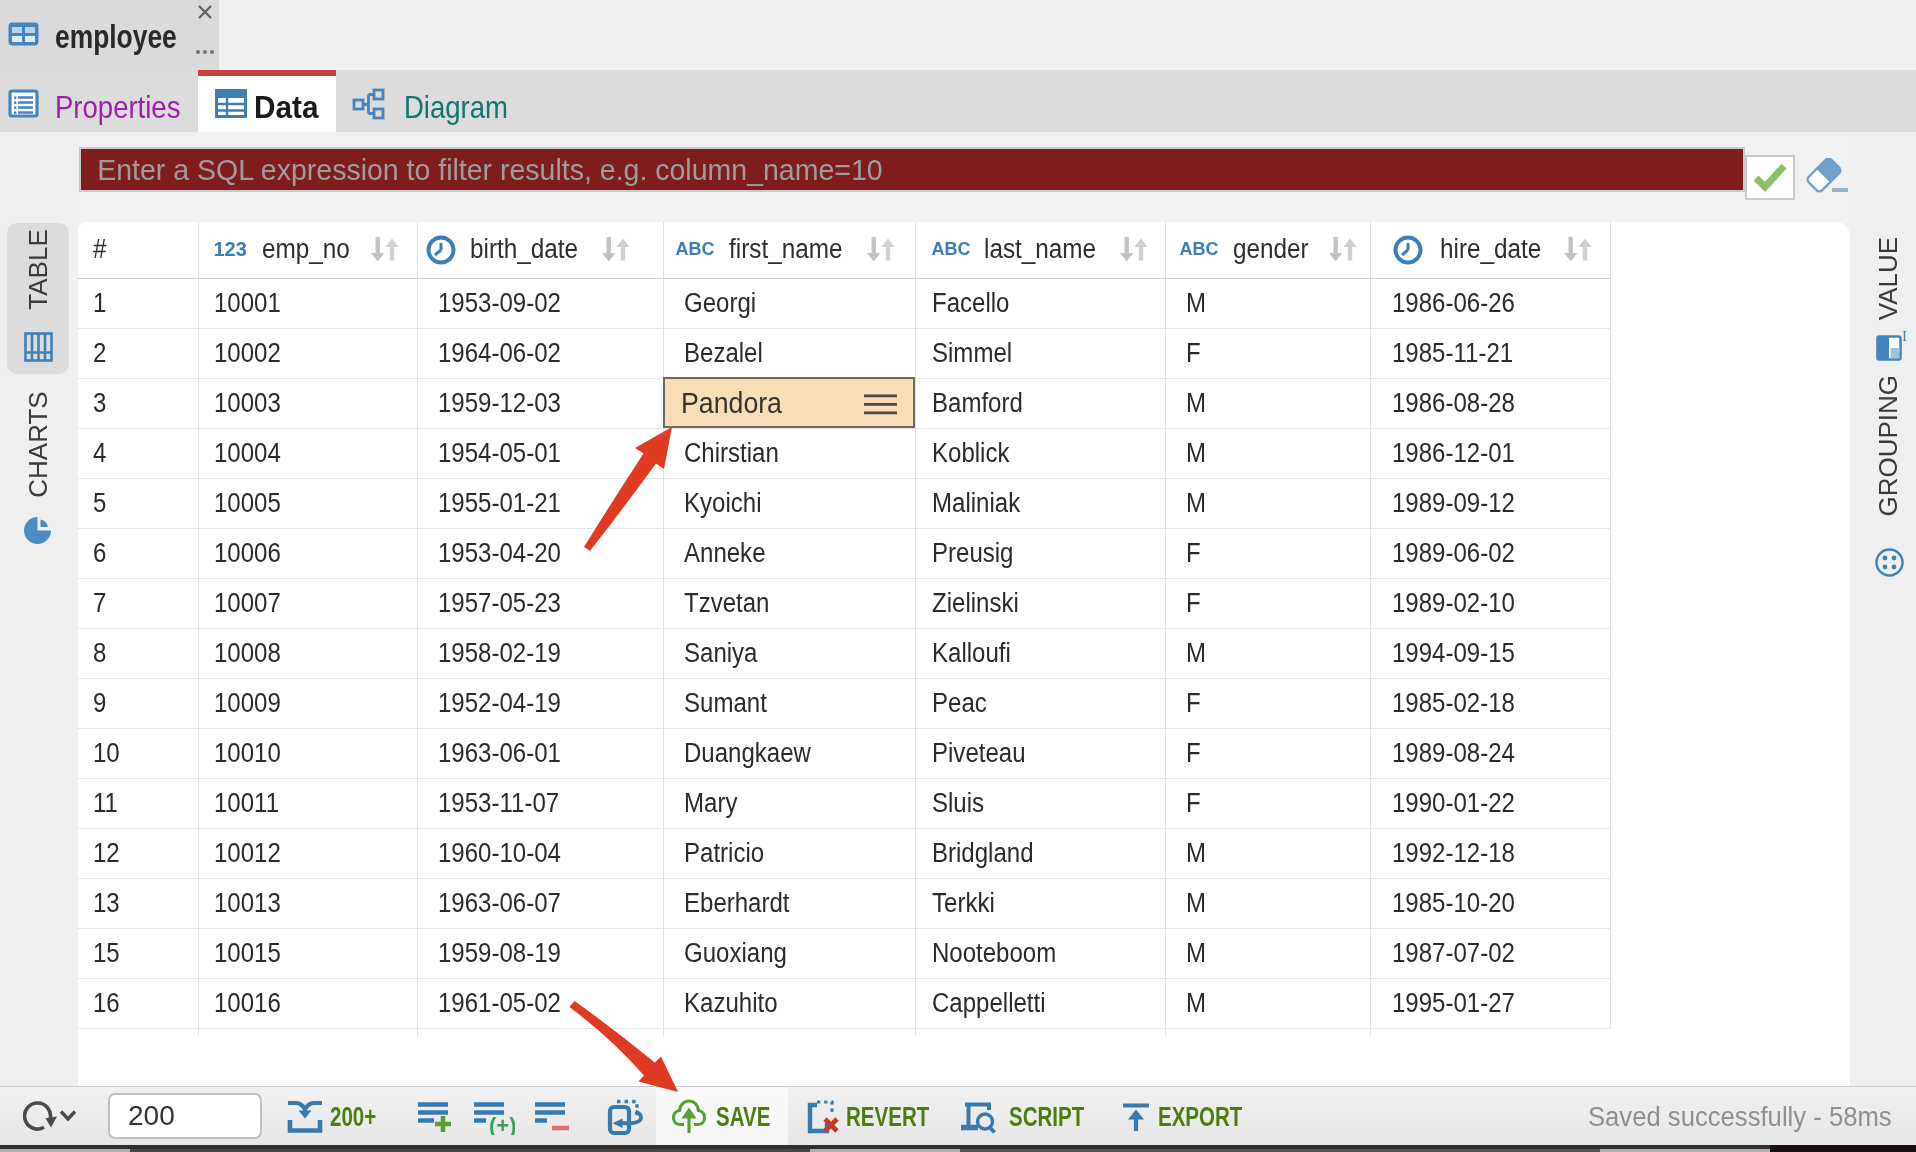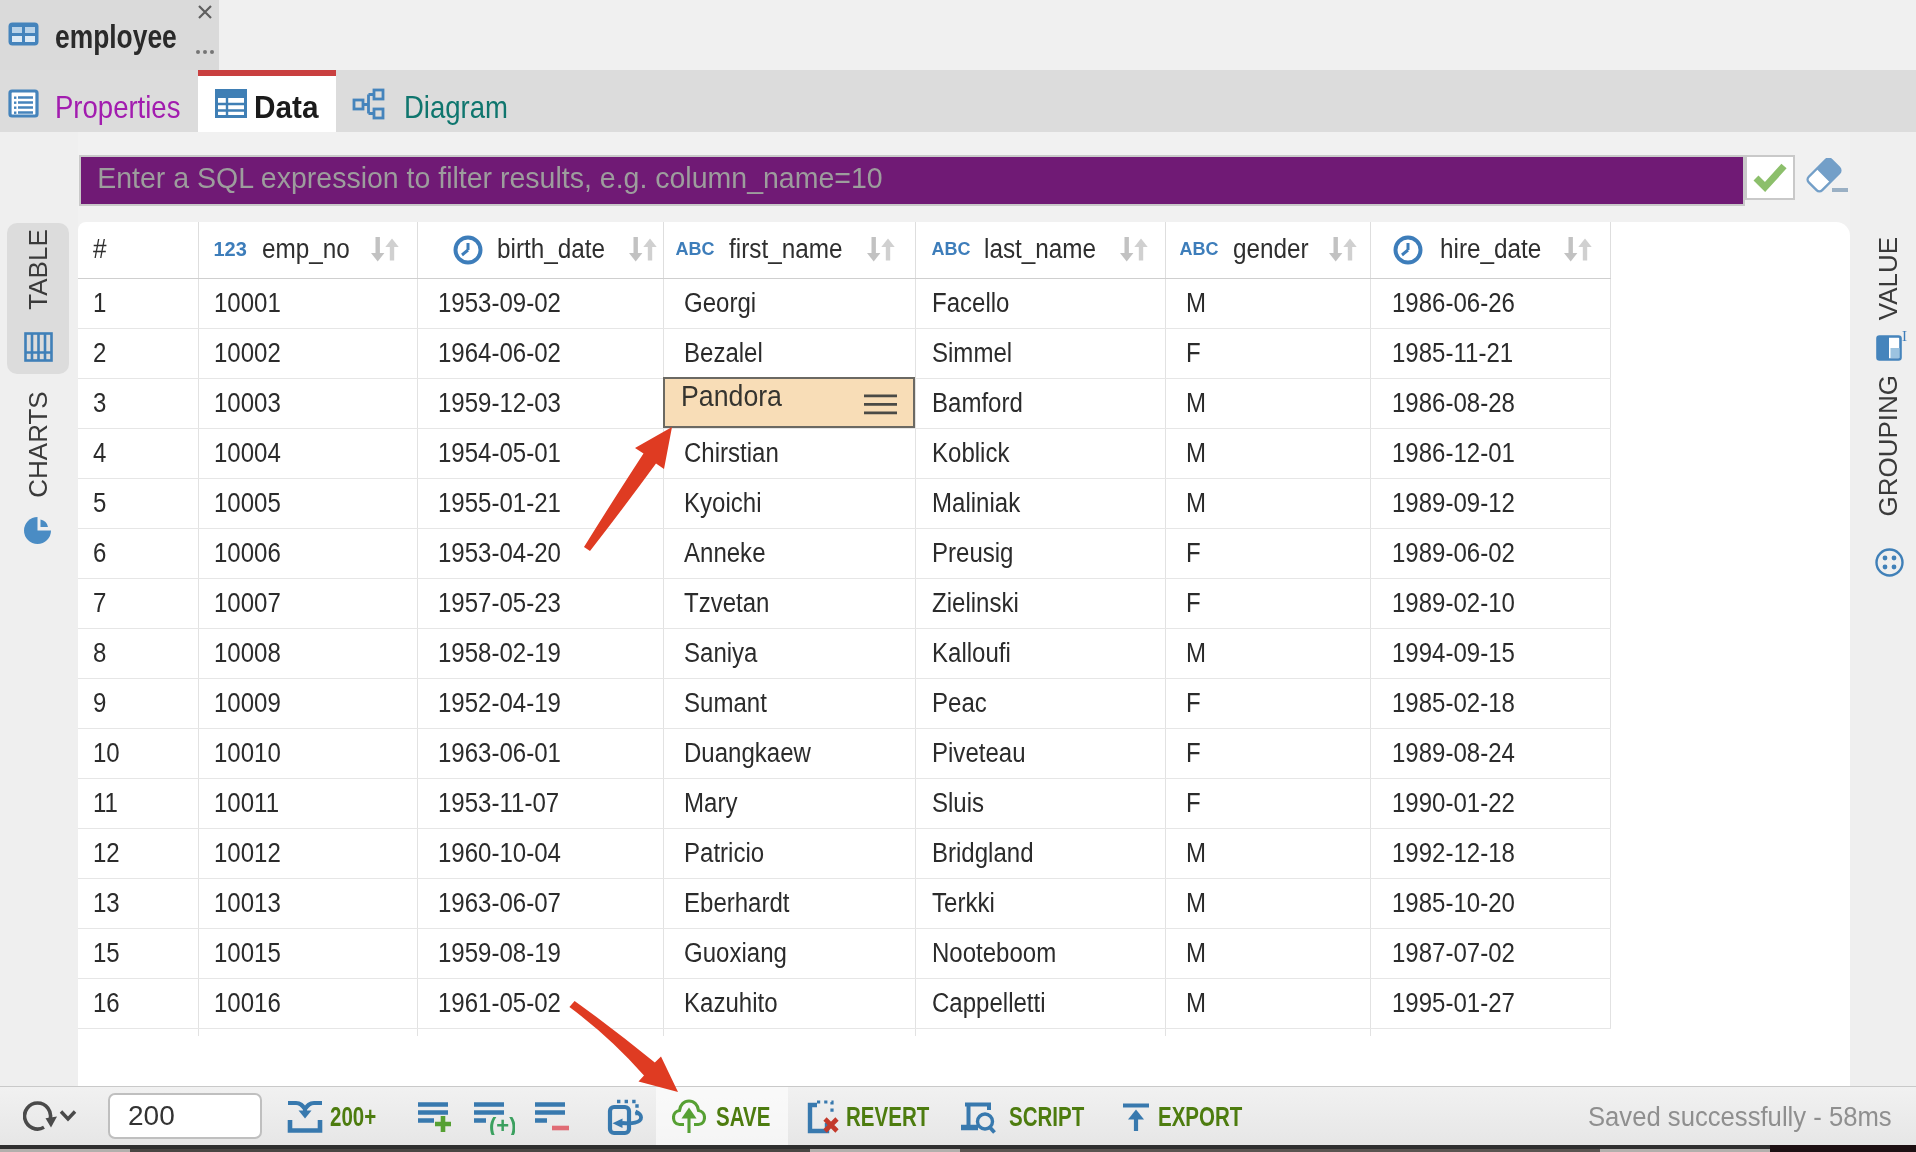--- a/index.html
+++ b/index.html
@@ -5,21 +5,21 @@
 .abs{position:absolute}
 .t{display:inline-block;transform:scaleX(.89);transform-origin:0 50%;white-space:nowrap}
 
 #toptab{left:0;top:0;width:219px;height:70px;background:#dadada}
 #topstrip{left:219px;top:0;width:1697px;height:70px;background:#f0f0f0}
 #tabbar{left:0;top:70px;width:1916px;height:62px;background:#dcdcdc}
 #datared{left:198px;top:70px;width:138px;height:6px;background:#c94040}
 #datatab{left:198px;top:76px;width:138px;height:56px;background:#ffffff}
 .tabtxt{font-size:32px;color:#a21caf;white-space:nowrap}
 
-#filter{left:79px;top:155px;width:1666px;height:51px;background:#701a75;border:2px solid #c9c9c9}
+#filter{left:79px;top:147px;width:1666px;height:45px;background:#7f1d1d;border:2px solid #c9c9c9}
 #filter span{display:inline-block;transform:scaleX(.95);transform-origin:0 50%;font-size:30px;color:#9d9d9d;line-height:41px;padding-left:17px;white-space:nowrap}
 #fcheck{left:1745px;top:155px;width:50px;height:45px;background:#fff;border:2px solid #c9c9c9}
 
 #lsb{left:0;top:132px;width:78px;height:954px;background:#efefef}
 #rsb{left:1850px;top:132px;width:66px;height:954px;background:#efefef}
 .vtext{font-size:26px;color:#3a3a3a;white-space:nowrap;transform:rotate(-90deg);transform-origin:center;letter-spacing:0}
 #tabsel{left:7px;top:223px;width:62px;height:151px;background:#dcdcdc;border-radius:10px}
 
 #panel{left:78px;top:222px;width:1772px;height:864px;background:#fff;border-radius:8px 14px 0 0}
 table{border-collapse:collapse;table-layout:fixed;width:1532px}
@@ -27,21 +27,21 @@
 th{height:56px;border-bottom:1px solid #cfcfcf;border-right:1px solid #dedede;font-size:27px;color:#2f2f2f}
 td{height:50px;border-bottom:1px solid #e6e6e6;border-right:1px solid #e2e2e2;font-size:27px;color:#2b2b2b}
 tr.part td{height:8px;border-bottom:none}
 .c0{padding-left:15px}.c1{padding-left:15px}.c2{padding-left:20px}.c3{padding-left:20px}.c4{padding-left:16px}.c5{padding-left:20px}.c6{padding-left:21px}
 .hf{display:flex;align-items:center}
 .hico{flex:none}
 .sort{flex:none;margin-left:12px}
 .nico{font-weight:bold;color:#3d7dba;flex:none}
 .lbl{display:inline-block;transform:scaleX(.9);transform-origin:0 50%;white-space:nowrap}
 
-#pcell{left:663px;top:377px;width:252px;height:51px;background:#f8ddb7;border:2px solid #6b6963;display:flex;align-items:flex-start}
+#pcell{left:663px;top:377px;width:252px;height:51px;background:#f8ddb7;border:2px solid #6b6963;display:flex;align-items:center}
 #pcell .t{font-size:30px;color:#35342f;padding-left:18px}
 
 #tbar{left:0;top:1086px;width:1916px;height:60px;background:linear-gradient(#f1f1f1,#e6e6e6);border-top:1px solid #c9c9c9}
 #savehl{left:656px;top:1087px;width:132px;height:59px;background:rgba(255,255,255,.6)}
 .tlbl{position:absolute;font-size:27px;font-weight:bold;color:#4d7c0f;top:1102px}
 .tlbl span{display:inline-block;transform:scaleX(.76);transform-origin:0 50%;white-space:nowrap}
 #num{left:108px;top:1093px;width:154px;height:46px;background:#fff;border:2px solid #bfbfbf;border-radius:7px;font-size:28px;color:#333;line-height:42px;padding-left:18px}
 #status{position:absolute;right:24px;top:1102px;font-size:27px;color:#8f8f8f}
 #status span{display:inline-block;transform:scaleX(.95);transform-origin:100% 50%;white-space:nowrap}
 </style></head>
@@ -171,21 +171,21 @@
                   <rect x="4.5" y="0" width="4.4" height="17"></rect>
                   <polygon points="0,16 13.4,16 6.7,24.5"></polygon>
                 </g>
                 <g fill="#d0d0d0">
                   <rect x="18.8" y="8.5" width="4.4" height="15"></rect>
                   <polygon points="14.3,10 27.7,10 21,1.5"></polygon>
                 </g>
               </svg>
             </div>
           </th>
-<th style="padding-left:35px">
+<th style="padding-left:8px">
             <div class="hf">
               <svg class="hico" width="30" height="30" viewBox="0 0 30 30">
                 <circle cx="15" cy="15" r="12.5" fill="none" stroke="#3d7dba" stroke-width="4"></circle>
                 <path d="M15 15 L15 8 M15 15 L9 20" stroke="#3d7dba" stroke-width="3" fill="none"></path>
               </svg>
               <span class="lbl" style="margin-left:14px">birth_date</span>
               <svg class="sort" width="30" height="26" viewBox="0 0 30 26">
                 <g fill="#c2c2c2">
                   <rect x="4.5" y="0" width="4.4" height="17"></rect>
                   <polygon points="0,16 13.4,16 6.7,24.5"></polygon>

